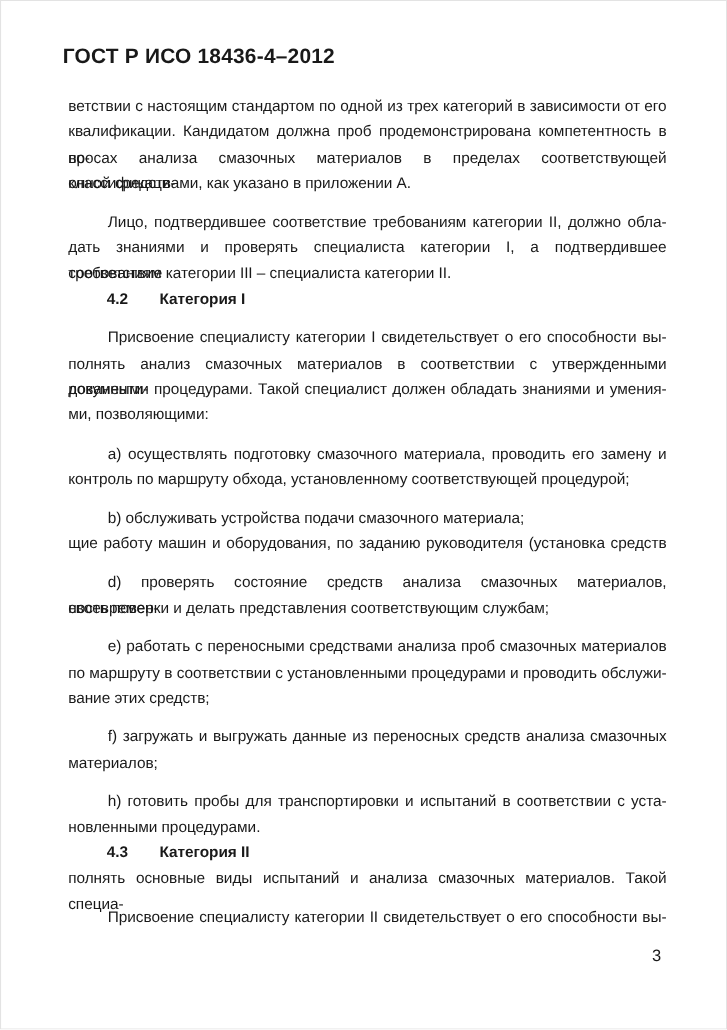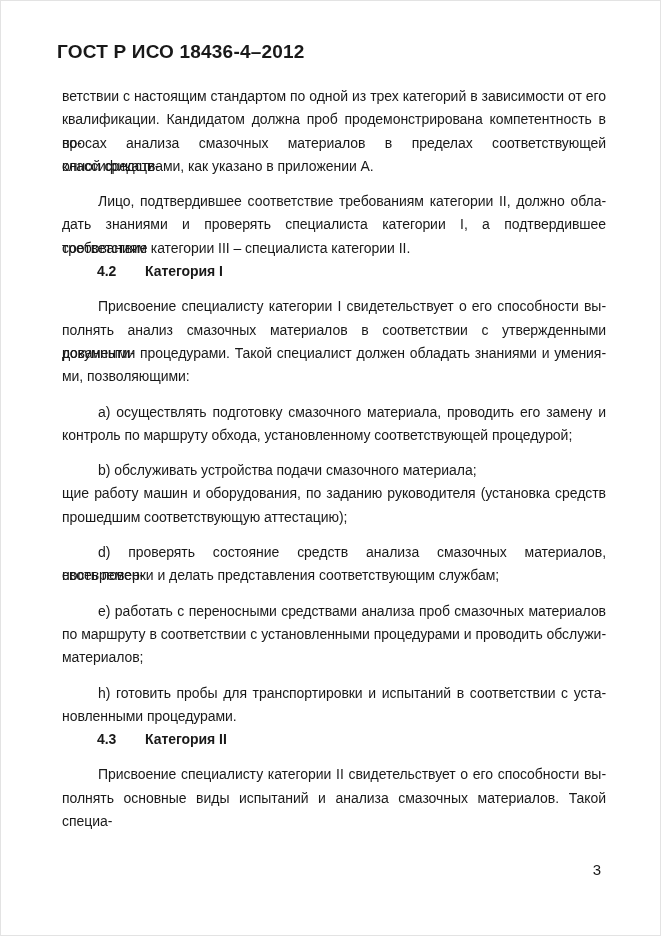--- a/index.html
+++ b/index.html
@@ -101,38 +101,39 @@
       </div>
       <div class="para">
         <div class="line indent">a) осуществлять подготовку смазочного материала, проводить его замену и</div>
         <div class="line last">контроль по маршруту обхода, установленному соответствующей процедурой;</div>
       </div>
       <div class="para">
         <div class="line indent last">b) обслуживать устройства подачи смазочного материала;</div>
       </div>
       <div class="para">
         <div class="line">щие работу машин и оборудования, по заданию руководителя (установка средств</div>
-        <div class="line last">прошедшим соответствующую аттестацию);</div>
       </div>
       <div class="para">
         <div class="line indent">d) проверять состояние средств анализа смазочных материалов, своевремен-</div>
         <div class="line last">ность поверки и делать представления соответствующим службам;</div>
       </div>
       <div class="para">
         <div class="line indent">e) работать с переносными средствами анализа проб смазочных материалов</div>
         <div class="line">по маршруту в соответствии с установленными процедурами и проводить обслужи-</div>
+        <div class="line last">вание этих средств;</div>
       </div>
       <div class="para">
+        <div class="line indent">f) загружать и выгружать данные из переносных средств анализа смазочных</div>
         <div class="line last">материалов;</div>
       </div>
       <div class="para">
         <div class="line indent">h) готовить пробы для транспортировки и испытаний в соответствии с уста-</div>
         <div class="line last">новленными процедурами.</div>
       </div>
       <div class="heading"><span class="h-num">4.3</span><span class="h-title">Категория II</span></div>
       <div class="para">
+        <div class="line">полнять основные виды испытаний и анализа смазочных материалов. Такой специа-</div>
         <div class="line indent">Присвоение специалисту категории II свидетельствует о его способности вы-</div>
-        <div class="line">полнять основные виды испытаний и анализа смазочных материалов. Такой специа-</div>
       </div>
     </div>
 
   <div class="page-number">3</div>
 </div>
 
 </body></html>

